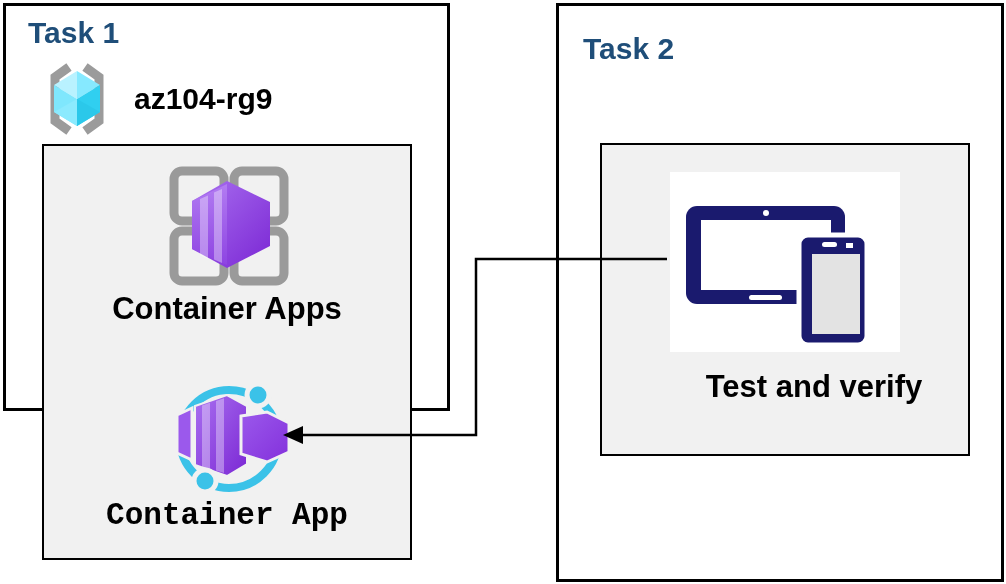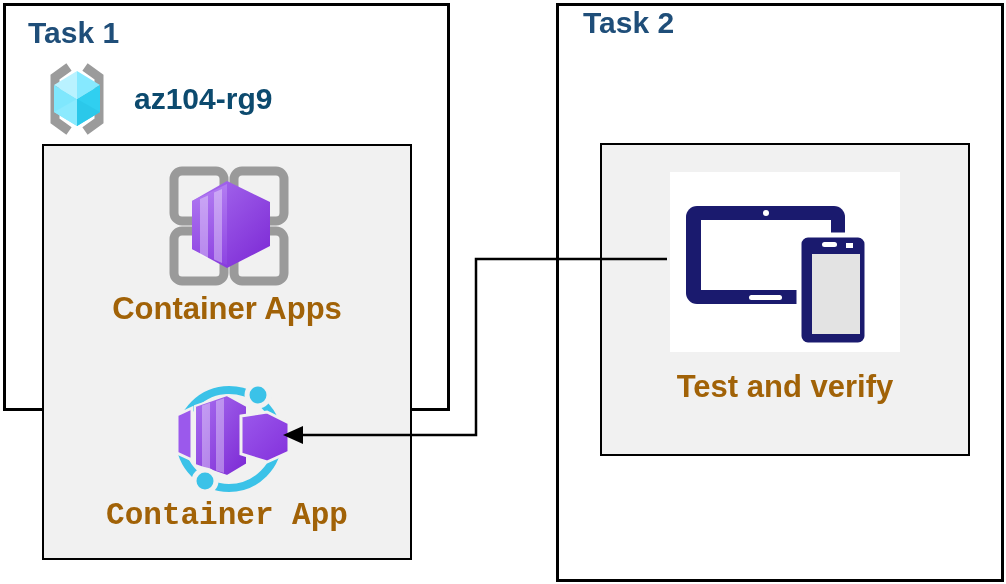--- a/index.html
+++ b/index.html
@@ -20,55 +20,55 @@
   #task1-box { left: 3px; top: 3px; width: 447px; height: 408px; }
   #task2-box { left: 556px; top: 3px; width: 448px; height: 579px; }
   .task-title {
     position: absolute;
     font-size: 30px;
     font-weight: bold;
     color: #1F4E79;
     white-space: nowrap;
   }
   #task1-box .task-title { left: 22px; top: 10px; }
-  #task2-box .task-title { left: 24px; top: 0; text-align: right; }
+  #task2-box .task-title { left: 24px; top: 26px; text-align: right; }
   .inner-box {
     position: absolute;
     background: #F1F1F1;
     border: 2px solid #000000;
     box-sizing: border-box;
   }
   #task1-inner { left: 36px; top: 138px; width: 370px; height: 416px; }
   #task2-inner { left: 41px; top: 137px; width: 370px; height: 313px; }
   .rg-row { position: absolute; left: 30px; top: 54px; height: 78px; }
   .rg-icon { position: absolute; left: 0; top: 0; }
   .rg-name {
     position: absolute;
     left: 98px;
     top: 22px;
     font-size: 30px;
     font-weight: bold;
-    color: #0c4a6e;
+    color: #000000;
     white-space: nowrap;
   }
   .icon-abs { position: absolute; }
   #cae-icon { left: 121px; top: 16px; }
   #ca-icon  { left: 121px; top: 236px; }
   .node-label {
     position: absolute;
     width: 100%;
     text-align: center;
     font-size: 31px;
     font-weight: bold;
-    color: #a16207;
+    color: #000000;
     line-height: 39px;
   }
   #cae-label { top: 143px; }
   #ca-label  { top: 350px; font-family: Liberation Mono, monospace; }
-  #test-label { top: 222px; }
+  #test-label { top: 222px; padding-left: 29px; }
   .white-plate {
     position: absolute;
     left: 68px;
     top: 27px;
     width: 230px;
     height: 180px;
     background: #ffffff;
   }
   #connector-svg {
     position: absolute;

